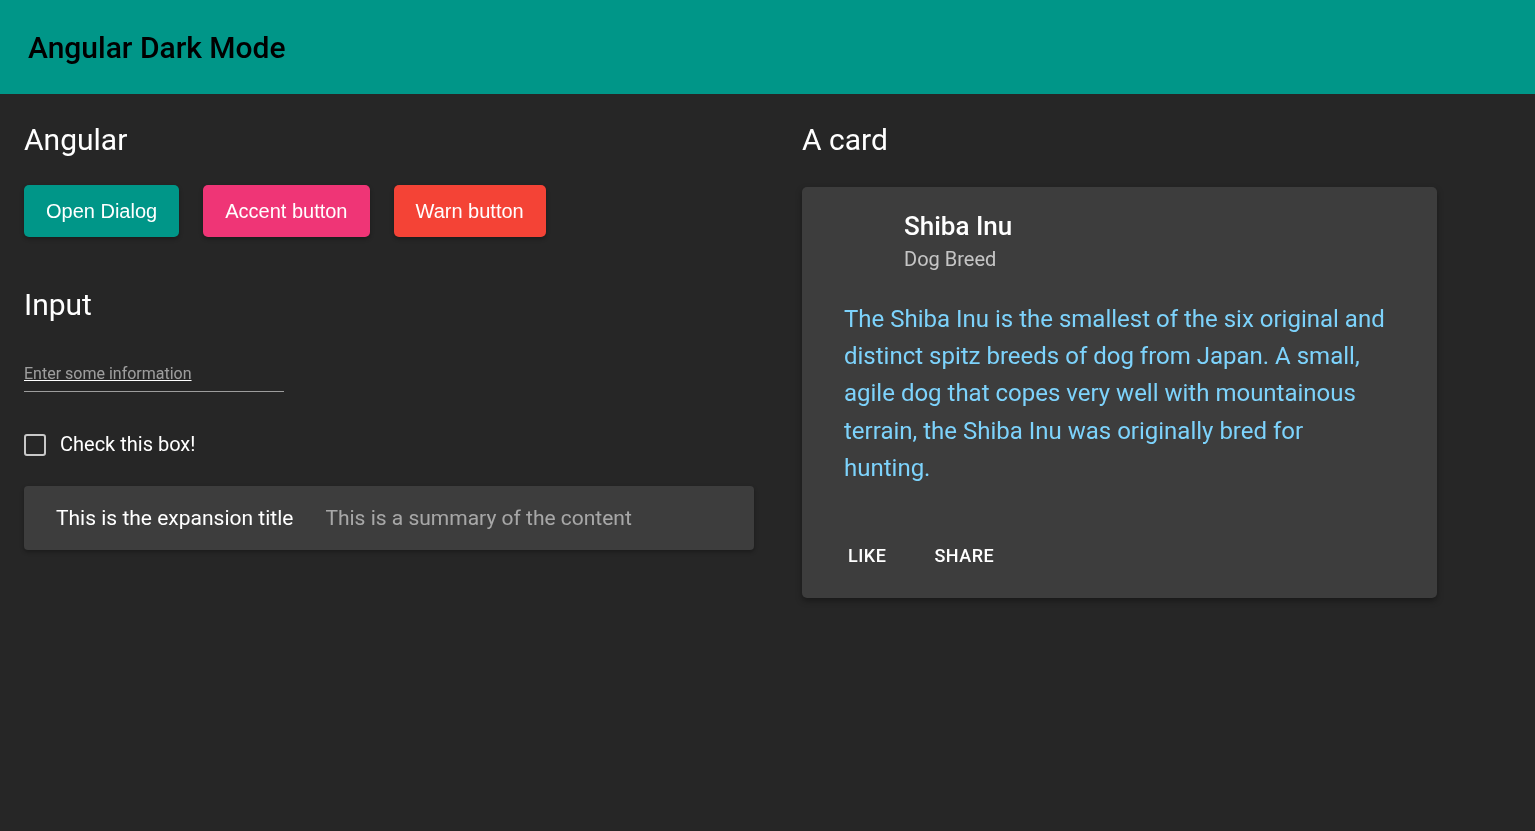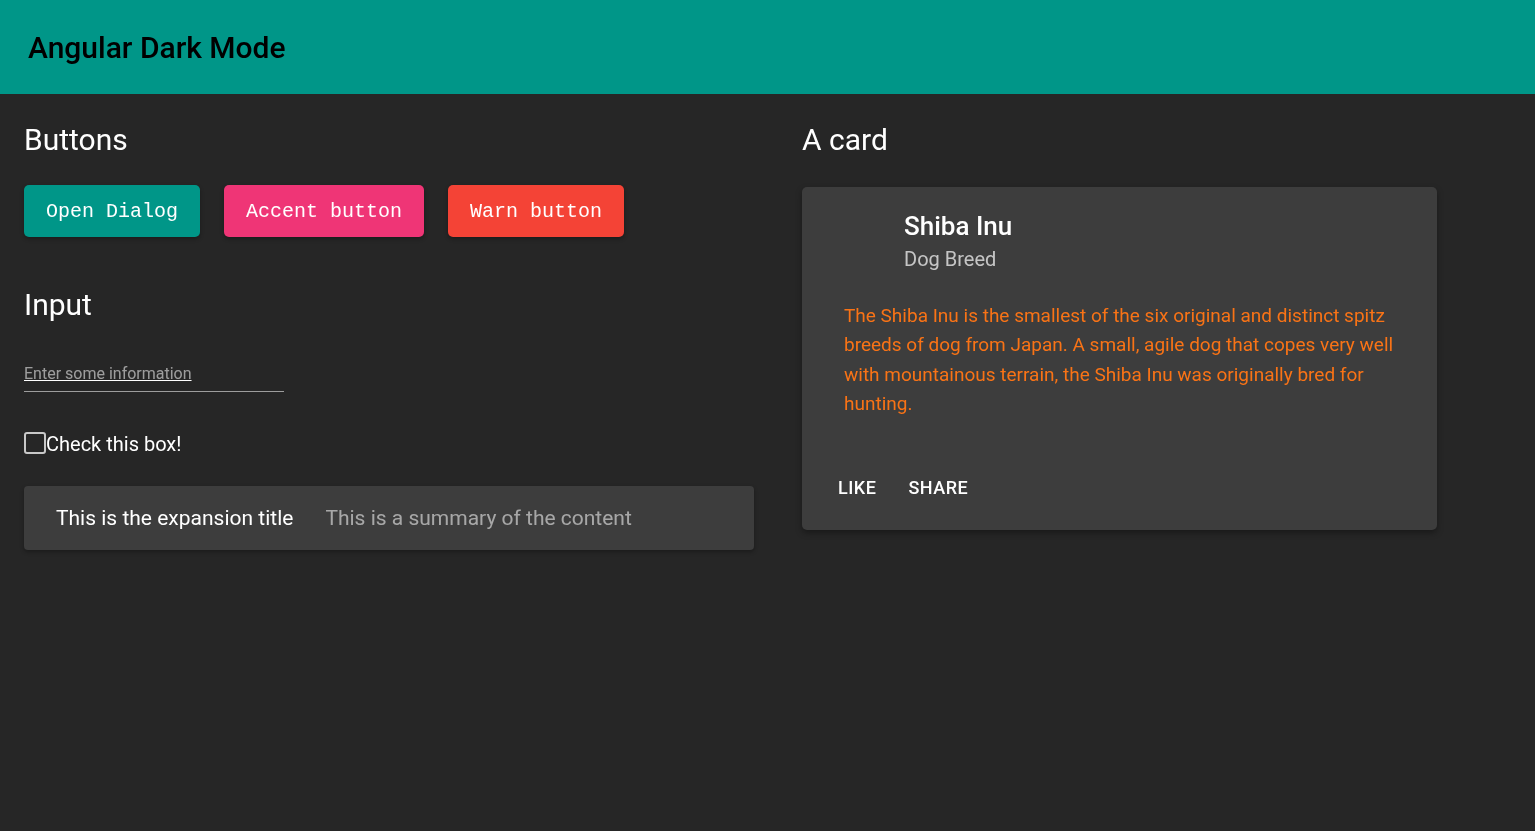--- a/index.html
+++ b/index.html
@@ -51,21 +51,21 @@
     }
     .btn {
       border: none;
       border-radius: 5px;
       padding: 0 22px;
       height: 52px;
       font-size: 20px;
       font-weight: 500;
       cursor: pointer;
       box-shadow: 0 2px 4px rgba(0,0,0,0.3);
-      font-family: Liberation Mono, monospace;
+      font-family: Liberation Sans, sans-serif;
     }
     .btn-primary {
       background: #009688;
       color: #ffffff;
     }
     .btn-accent {
       background: #ef3576;
       color: #ffffff;
     }
     .btn-warn {
@@ -87,22 +87,22 @@
       width: 100%;
       outline: none;
       font-family: inherit;
       text-decoration: underline;
     }
     .text-input::placeholder {
       color: rgba(255,255,255,0.55);
     }
     .checkbox-row {
       display: flex;
-      align-items: flex-start;
-      gap: 0;
+      align-items: flex-end;
+      gap: 14px;
       margin-top: 4px;
       cursor: pointer;
       margin-bottom: 30px;
     }
     .checkbox-box {
       width: 22px;
       height: 22px;
       border: 2px solid rgba(255,255,255,0.75);
       border-radius: 3px;
     }
@@ -148,28 +148,28 @@
       font-size: 26px;
       font-weight: 500;
       margin-bottom: 6px;
     }
     .card-subtitle {
       font-size: 20px;
       color: rgba(255,255,255,0.7);
     }
     .card-content {
       padding: 10px 42px 30px 42px;
-      font-size: 19px;
+      font-size: 24px;
       line-height: 1.55;
-      color: #f97316;
+      color: #7dd3fc;
     }
     .card-actions {
       display: flex;
-      gap: 24px;
-      padding: 20px 36px 12px 32px;
+      gap: 40px;
+      padding: 20px 36px 12px 42px;
     }
     .flat-btn {
       background: transparent;
       border: none;
       color: #ffffff;
       font-size: 18px;
       font-weight: 500;
       letter-spacing: 0.5px;
       cursor: pointer;
       padding: 8px 4px;
@@ -180,21 +180,21 @@
 <body>
 
 <div class="toolbar">
   <span class="toolbar-title">Angular Dark Mode</span>
 </div>
 
 <div class="content">
 
   <div class="left-col">
 
-    <h2 class="section-heading">Buttons</h2>
+    <h2 class="section-heading">Angular</h2>
     <div class="button-row">
       <button class="btn btn-primary">Open Dialog</button>
       <button class="btn btn-accent">Accent button</button>
       <button class="btn btn-warn">Warn button</button>
     </div>
 
     <h2 class="section-heading">Input</h2>
     <div class="input-field">
       <input type="text" class="text-input" placeholder="Enter some information" style="">
     </div>

